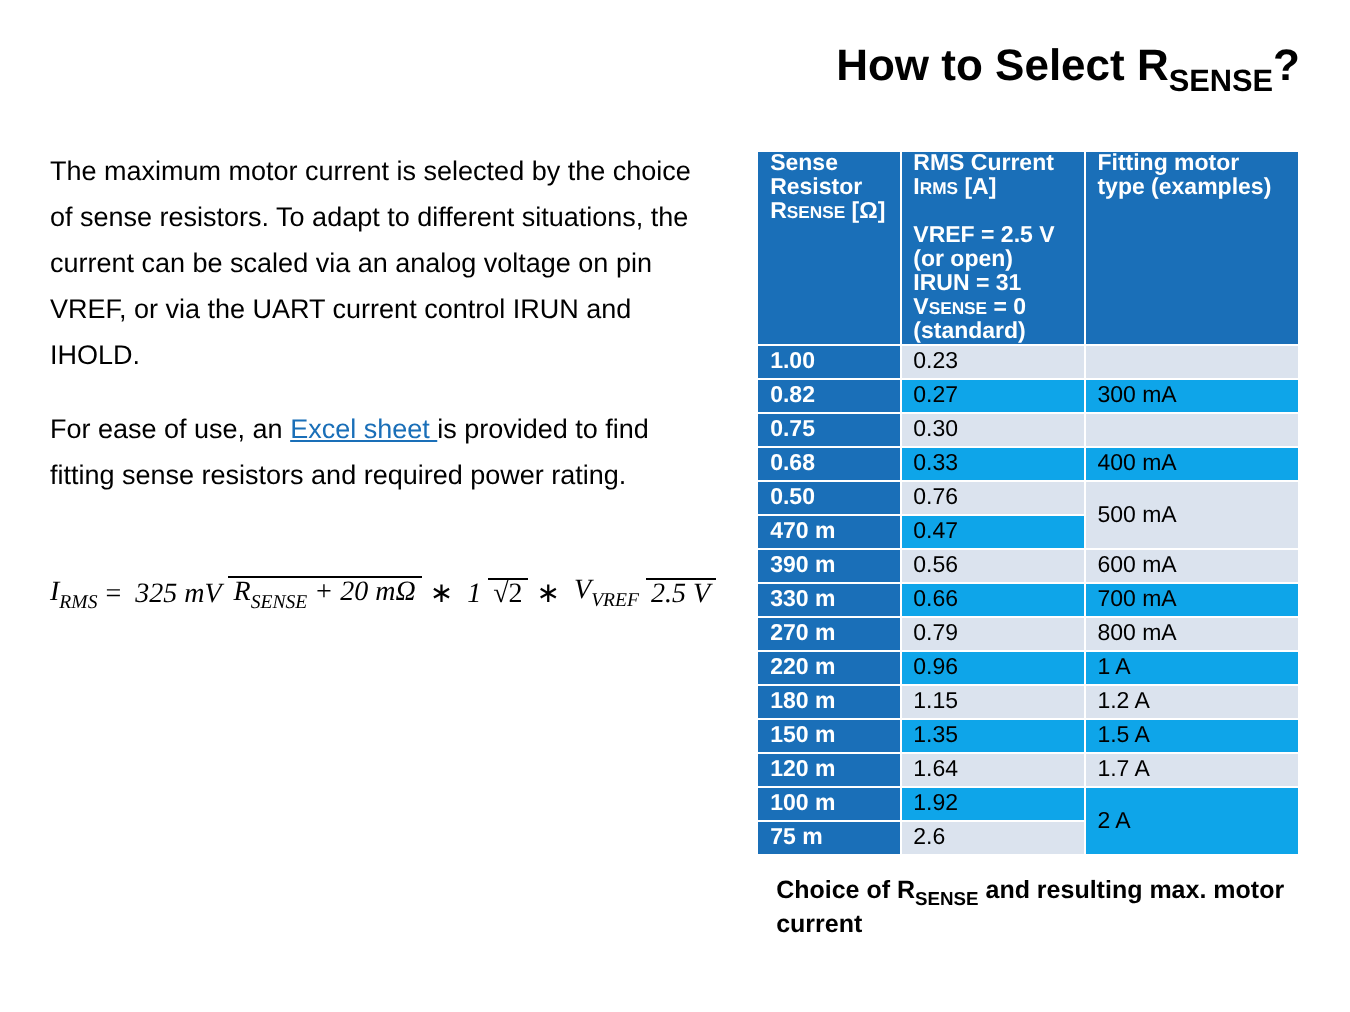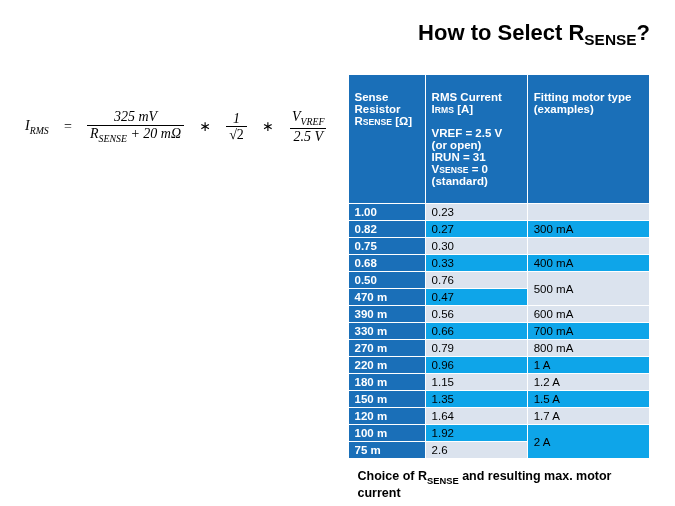--- a/index.html
+++ b/index.html
@@ -27,21 +27,21 @@
   .link { color: #1a6fb8; text-decoration: underline; cursor: pointer; }
   table.data {
     border-collapse: collapse;
     width: 100%;
     font-size: 11.5px;
   }
   table.data th {
     background: #1a6fb8;
     color: #fff;
     text-align: left;
-    padding: 16px 6px;
+    padding: 0 6px;
     vertical-align: top;
     font-weight: bold;
     border: 1px solid #fff;
   }
   table.data td.rsense {
     background: #1a6fb8;
     color: #fff;
     font-weight: bold;
     padding: 2px 6px;
     border: 1px solid #fff;
@@ -59,41 +59,45 @@
     align-items: center;
     justify-content: space-between;
     font-family: "Times New Roman", serif;
     font-style: italic;
     font-size: 14px;
     margin-top: 35px;
     gap: 4px;
   }
   .frac {
     display: inline-flex;
-    flex-direction: column;
+    flex-direction: row;
     align-items: center;
     font-style: normal;
     line-height: 1.1;
     vertical-align: middle;
   }
   .frac .num, .frac .den { padding: 0 3px; font-style: italic; white-space: nowrap; }
   .frac .den { border-top: 1px solid #000; }
   .it { font-style: italic; }
   .sub-text { font-size: 0.7em; font-style: italic; }
   .header-sub { font-size: 0.75em; }
 </style>
 </head>
 <body>
 
 <h1>
   <span>How to Select R</span><span class="subscript">SENSE</span><span>?</span>
 </h1>
 
 <div class="layout">
   <div class="left">
+    <p>The maximum motor current is selected by the choice of sense resistors. To adapt to different situations, the current can be scaled via an analog voltage on pin VREF, or via the UART current control IRUN and IHOLD.</p>
+    <p>
+      <span>For ease of use, an </span><span class="link">Excel sheet </span><span>is provided to find fitting sense resistors and required power rating.</span>
+    </p>
 
     <div class="formula">
       <span><span class="it">I</span><sub class="sub-text">RMS</sub></span>
       <span style="font-style:normal"> = </span>
       <span class="frac">
         <span class="num" style="font-style:italic">325 mV</span>
         <span class="den"><span class="it">R</span><sub class="sub-text">SENSE</sub><span style="font-style:italic"> + 20 mΩ</span></span>
       </span>
       <span style="font-style:normal"> ∗ </span>
       <span class="frac">

